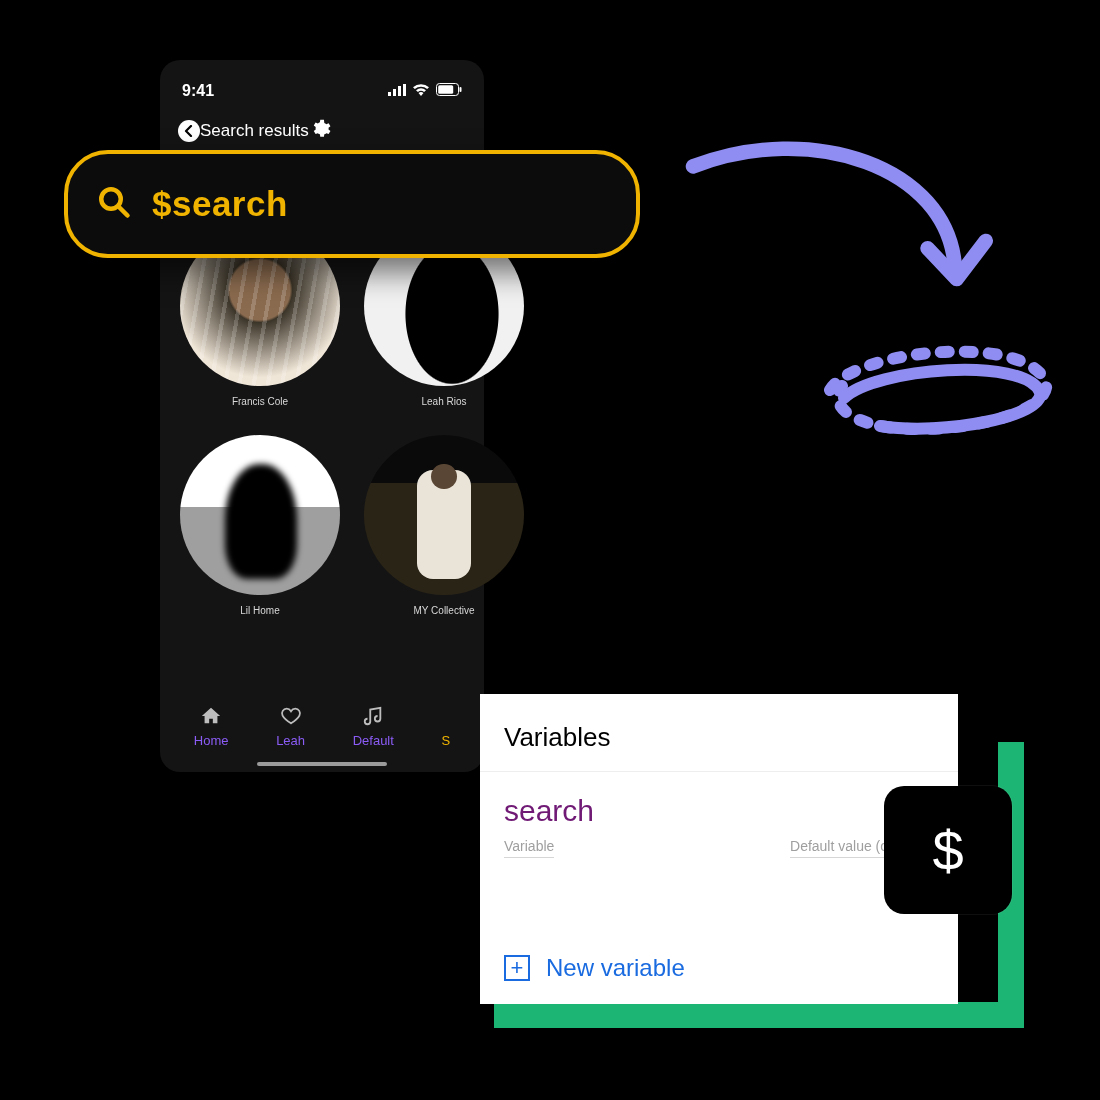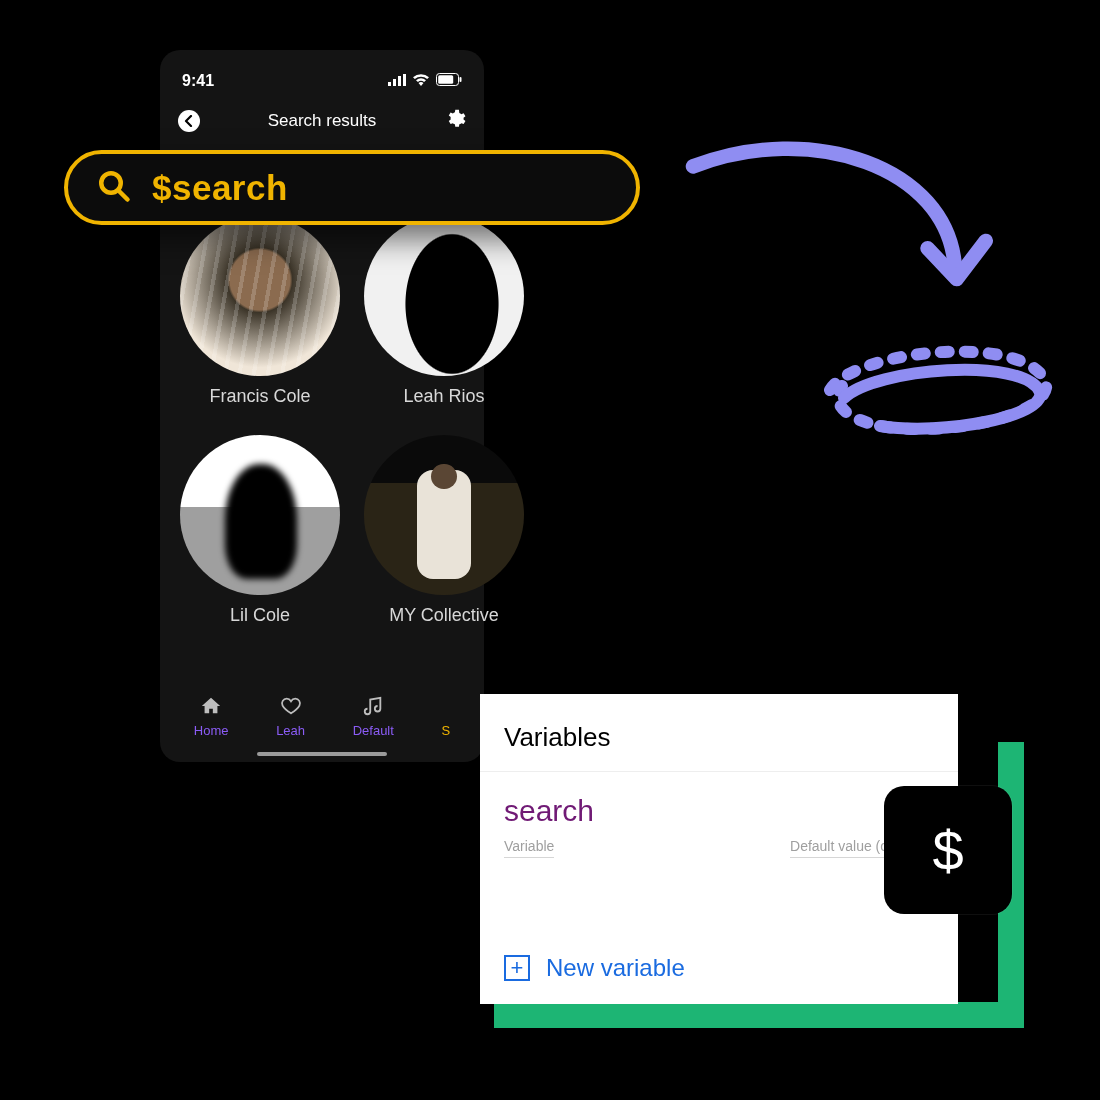--- a/index.html
+++ b/index.html
@@ -9,37 +9,37 @@
     background: #000;
     font-family: -apple-system, "Helvetica Neue", Arial, sans-serif;
     position: relative;
     overflow: hidden;
   }
 
   
   .phone {
     position: absolute;
     left: 160px;
-    top: 50px;
+    top: 60px;
     width: 324px;
     height: 712px;
     background: #141414;
     border-radius: 20px;
     padding-top: 12px;
     color: #fff;
   }
   .status-bar {
     display: flex; justify-content: space-between; align-items: center;
     padding: 10px 22px 4px;
     font-size: 16px; font-weight: 600;
   }
   .status-right { display: flex; gap: 6px; align-items: center; }
 
   .phone-header {
-    display: flex; align-items: center; justify-content: space-between;
+    display: flex; align-items: center; justify-content: flex-start;
     padding: 14px 18px 10px;
   }
   .back-btn {
     width: 22px; height: 22px; border-radius: 50%; background: #fff;
     display: flex; align-items: center; justify-content: center;
   }
   .phone-title { font-size: 17px; font-weight: 500; }
 
   .results-grid {
     margin-top: 72px;
@@ -48,21 +48,21 @@
     gap: 28px 24px;
     padding: 0 20px;
   }
   .artist { display: flex; flex-direction: column; align-items: center; gap: 10px; cursor: pointer; }
   .avatar {
     width: 160px; height: 160px; border-radius: 50%;
     background: #2a2a2a;
     position: relative;
     overflow: hidden;
   }
-  .artist-name { font-size: 18px; color: #d8d8d8; }
+  .artist-name { font-size: 10px; color: #d8d8d8; }
 
   
   .av1 { background: radial-gradient(circle at 50% 40%, #8b6b4f 24%, #3b3428 26%, #f0e6d8 70%); }
   .av1::after { content:""; position:absolute; inset:0; background: repeating-linear-gradient(100deg, rgba(255,255,255,0.18) 0 4px, transparent 4px 14px); }
   .av2 { background: radial-gradient(ellipse 60% 90% at 55% 55%, #000 48%, transparent 49%), #f1f1f1; }
   .av3 { background: linear-gradient(180deg, #fff 0 45%, #9f9f9f 45% 100%); }
   .av3::after { content:""; position:absolute; left:28%; top:18%; width:45%; height:72%; background:#000; border-radius:48% 48% 30% 30%; filter: blur(3px); }
   .av4 { background: linear-gradient(180deg, #0a0a0a 0 30%, #2a2416 30% 100%); }
   .av4::before { content:""; position:absolute; left:33%; top:22%; width:34%; height:68%; background: linear-gradient(#e9e3d8,#e9e3d8); border-radius: 16px; }
   .av4::after { content:""; position:absolute; left:42%; top:18%; width:16%; height:16%; border-radius:50%; background:#5a4634; }
@@ -76,21 +76,21 @@
   .tab.active { color: #f0b400; }
   .home-indicator {
     position: absolute; bottom: 6px; left: 50%; transform: translateX(-50%);
     width: 130px; height: 4px; border-radius: 3px; background: #9b9b9b;
   }
 
   
   .search-pill {
     position: absolute;
     left: 64px; top: 150px;
-    width: 576px; height: 75px;
+    width: 576px; height: 108px;
     border: 4px solid #f0b400;
     border-radius: 44px;
     background: #0c0c0c;
     display: flex; align-items: center; gap: 20px;
     padding: 0 28px;
     box-shadow: 0 14px 30px rgba(0,0,0,0.55);
   }
   .search-pill .label {
     color: #f0b400; font-size: 35px; font-weight: 600;
     letter-spacing: 0.5px;
@@ -220,21 +220,21 @@
     <div class="artist">
       <div class="avatar av1"></div>
       <div class="artist-name">Francis Cole</div>
     </div>
     <div class="artist">
       <div class="avatar av2"></div>
       <div class="artist-name">Leah Rios</div>
     </div>
     <div class="artist">
       <div class="avatar av3"></div>
-      <div class="artist-name">Lil Cole</div>
+      <div class="artist-name">Lil Home</div>
     </div>
     <div class="artist">
       <div class="avatar av4"></div>
       <div class="artist-name">MY Collective</div>
     </div>
   </div>
 
   <div class="tab-bar">
     <div class="tab">
       <svg width="22" height="22" viewBox="0 0 24 24">

